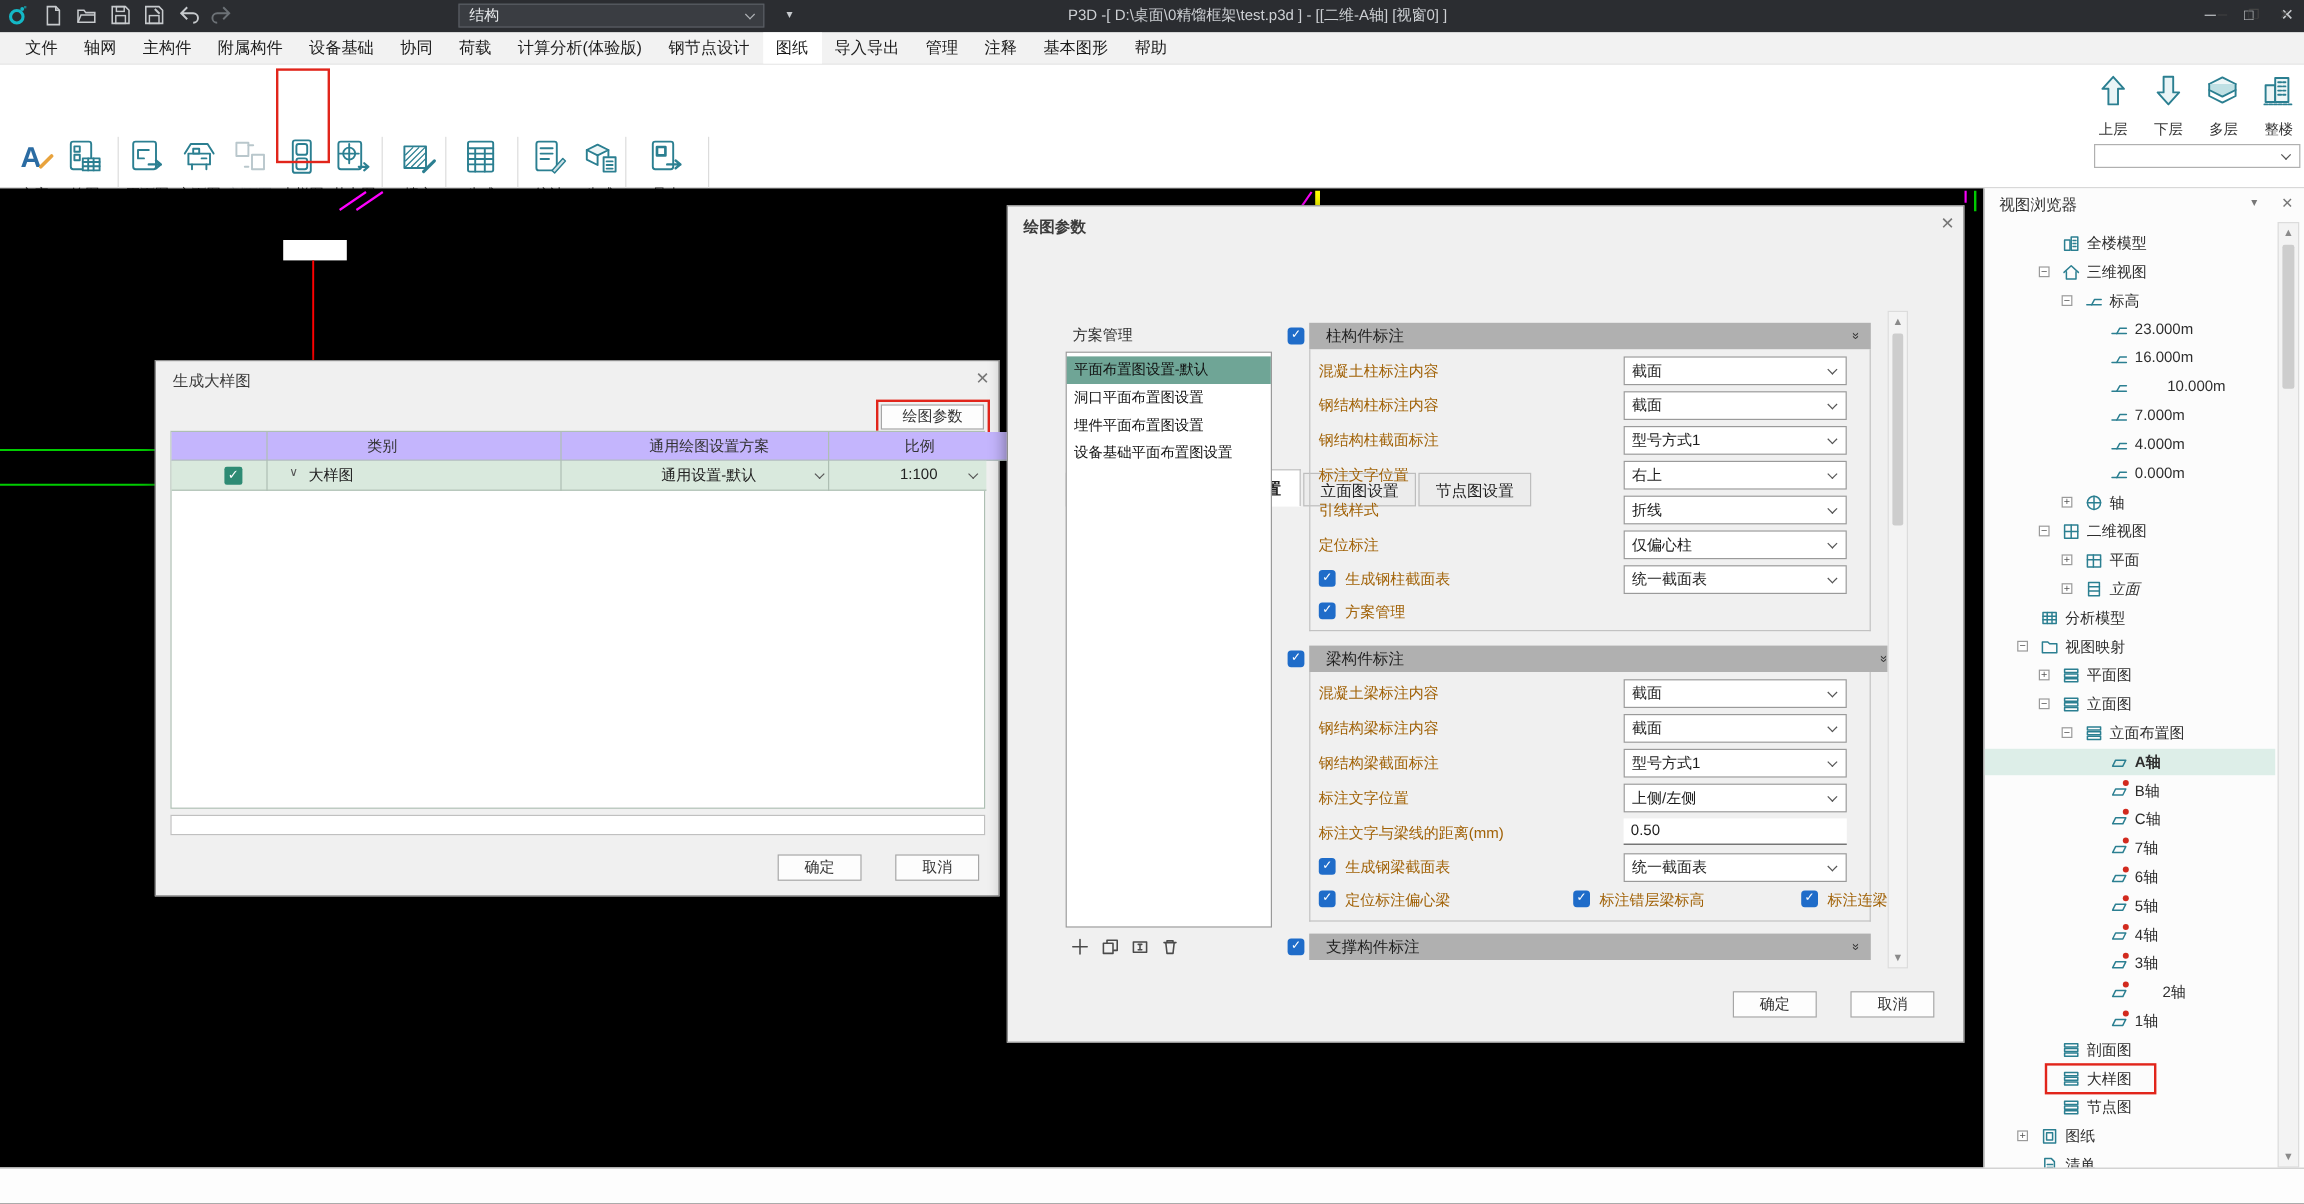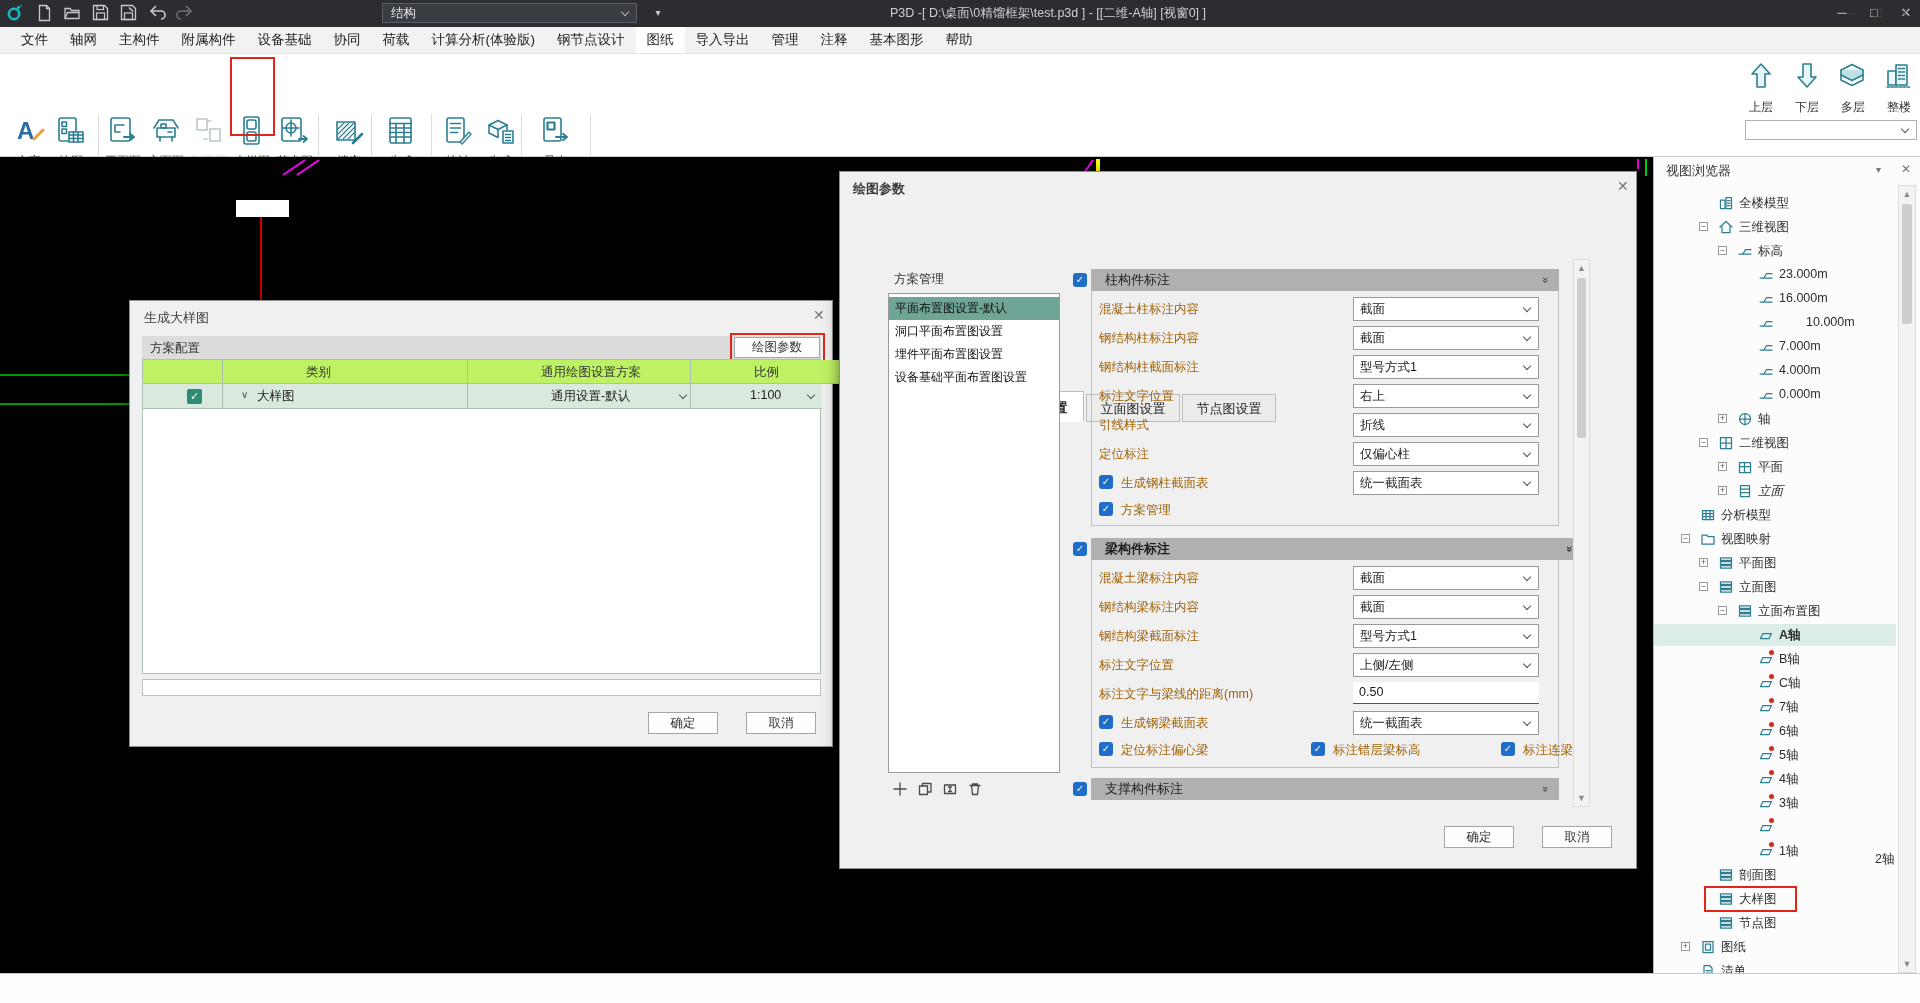--- a/index.html
+++ b/index.html
@@ -470,21 +470,21 @@
         </svg>
       </div>
       <div class="treelbl abs" style="left: 1779px; top: 795px;">3轴</div>
       <div class="reddot" style="left: 1769px; top: 794px;"></div>
       <div class="abs" style="left: 1654px; top: 816px; width: 242px; height: 22px;"></div>
       <div class="tic abs" style="left: 1758px; top: 819px; width: 16px; height: 16px;">
         <svg width="16" height="16" viewBox="0 0 16 16" fill="none" stroke="#2b7f91" stroke-width="1.25" stroke-linecap="round" stroke-linejoin="round">
           <path d="M2.5 11.5L5 6.5h8.5L11 11.5z"></path>
         </svg>
       </div>
-      <div class="treelbl abs" style="left: 1875px; top: 819px; margin-top: 32px;">2轴</div>
+      <div class="treelbl abs" style="left: 1802px; top: 819px;">2轴</div>
       <div class="reddot" style="left: 1769px; top: 818px;"></div>
       <div class="abs" style="left: 1654px; top: 840px; width: 242px; height: 22px;"></div>
       <div class="tic abs" style="left: 1758px; top: 843px; width: 16px; height: 16px;">
         <svg width="16" height="16" viewBox="0 0 16 16" fill="none" stroke="#2b7f91" stroke-width="1.25" stroke-linecap="round" stroke-linejoin="round">
           <path d="M2.5 11.5L5 6.5h8.5L11 11.5z"></path>
         </svg>
       </div>
       <div class="treelbl abs" style="left: 1779px; top: 843px;">1轴</div>
       <div class="reddot" style="left: 1769px; top: 842px;"></div>
       <div class="abs" style="left: 1654px; top: 864px; width: 242px; height: 22px;"></div>
@@ -538,28 +538,25 @@
     <div class="sarrow" style="top:3px">▲</div>
     <div class="thumb" style="left:3px;top:18px;width:10px;height:120px"></div>
     <div class="sarrow" style="bottom:3px">▼</div>
   </div>
 
   <div id="statusbar"></div>
 
   <div class="dialog" style="left:129px;top:300px;width:704px;height:447px">
     <span class="dlg-title abs" style="left:14px;top:8px">生成大样图</span>
     <span class="dlg-x abs" style="left:683px;top:6px">✕</span>
-    <div class="abs" style="left:12px;top:35px;width:679px;height:23px;background:#dcdcdc">
-      <span style="position:absolute;left:8px;top:4px;font-size:12.5px;color:#333">方案配置</span>
-    </div>
     <div class="btn" style="left:604px;top:36px;width:86px;height:21px;line-height:19px">绘图参数</div>
     <div class="redbox" style="left:600px;top:32px;width:95px;height:30px"></div>
 
     <div class="abs" style="left:12px;top:58px;width:679px;height:315px;background:#fff;border:1px solid #aebfb3">
-      <div class="abs" style="left:0;top:0;width:731px;height:24px;background:#bef264;border-bottom:1px solid #aebfb3">
+      <div class="abs" style="left:0;top:0;width:731px;height:24px;background:#c4b5fd;border-bottom:1px solid #aebfb3">
         <span class="abs" style="left:163px;top:4px;font-size:12.5px;color:#333">类别</span>
         <span class="abs" style="left:398px;top:4px;font-size:12.5px;color:#333">通用绘图设置方案</span>
         <span class="abs" style="left:611px;top:4px;font-size:12.5px;color:#333">比例</span>
       </div>
       <div class="abs" style="left:0;top:24px;width:679px;height:25px;background:#d9e9dd;border-bottom:1px solid #aebfb3">
         <span class="cb teal" style="left:44px;top:5px">✓</span>
         <span class="abs" style="left:98px;top:5px;font-size:10px;color:#555">∨</span>
         <span class="abs" style="left:114px;top:4px;font-size:12.5px;color:#222">大样图</span>
         <span class="abs" style="left:408px;top:4px;font-size:12.5px;color:#222">通用设置-默认</span>
         <span class="chev" style="left:537px;top:8px"></span>
@@ -648,21 +645,21 @@
         </div>
         <div class="cb blue" style="left: 259px; top: 303px;">✓</div>
         <div class="plabel" style="left: 281px; top: 303px;">生成钢柱截面表</div>
         <div class="combo" style="left: 513px; top: 299px; width: 186px; height: 24px;">
           <div class="val">统一截面表</div>
           <div class="chev" style="right: 8px; top: 7px;"></div>
         </div>
         <div class="cb blue" style="left: 259px; top: 330px;">✓</div>
         <div class="plabel" style="left: 281px; top: 330px;">方案管理</div>
         <div class="cb blue" style="left: 233px; top: 370px;">✓</div>
-        <div class="sect-hdr" style="left: 251px; top: 366px; width: 492px; height: 22px; line-height: 21px; padding-left: 14px; font-weight: bold;">梁构件标注<div class="abs" style="right: 10px; top: 0px; color: rgb(51, 51, 51); font-size: 11px; transform: rotate(90deg); line-height: 22px;">»</div></div>
+        <div class="sect-hdr" style="left: 251px; top: 366px; width: 492px; height: 22px; line-height: 21px; padding-left: 14px;">梁构件标注<div class="abs" style="right: 10px; top: 0px; color: rgb(51, 51, 51); font-size: 11px; transform: rotate(90deg); line-height: 22px;">»</div></div>
         <div class="abs" style="left: 251px; top: 388px; width: 468px; height: 208px; border-right: 1px solid rgb(194, 194, 194); border-bottom: 1px solid rgb(194, 194, 194); border-left: 1px solid rgb(194, 194, 194); border-image: initial; border-top: none;"></div>
         <div class="plabel" style="left: 259px; top: 398px;">混凝土梁标注内容</div>
         <div class="combo" style="left: 513px; top: 394px; width: 186px; height: 24px;">
           <div class="val">截面</div>
           <div class="chev" style="right: 8px; top: 7px;"></div>
         </div>
         <div class="plabel" style="left: 259px; top: 427px;">钢结构梁标注内容</div>
         <div class="combo" style="left: 513px; top: 423px; width: 186px; height: 24px;">
           <div class="val">截面</div>
           <div class="chev" style="right: 8px; top: 7px;"></div>

